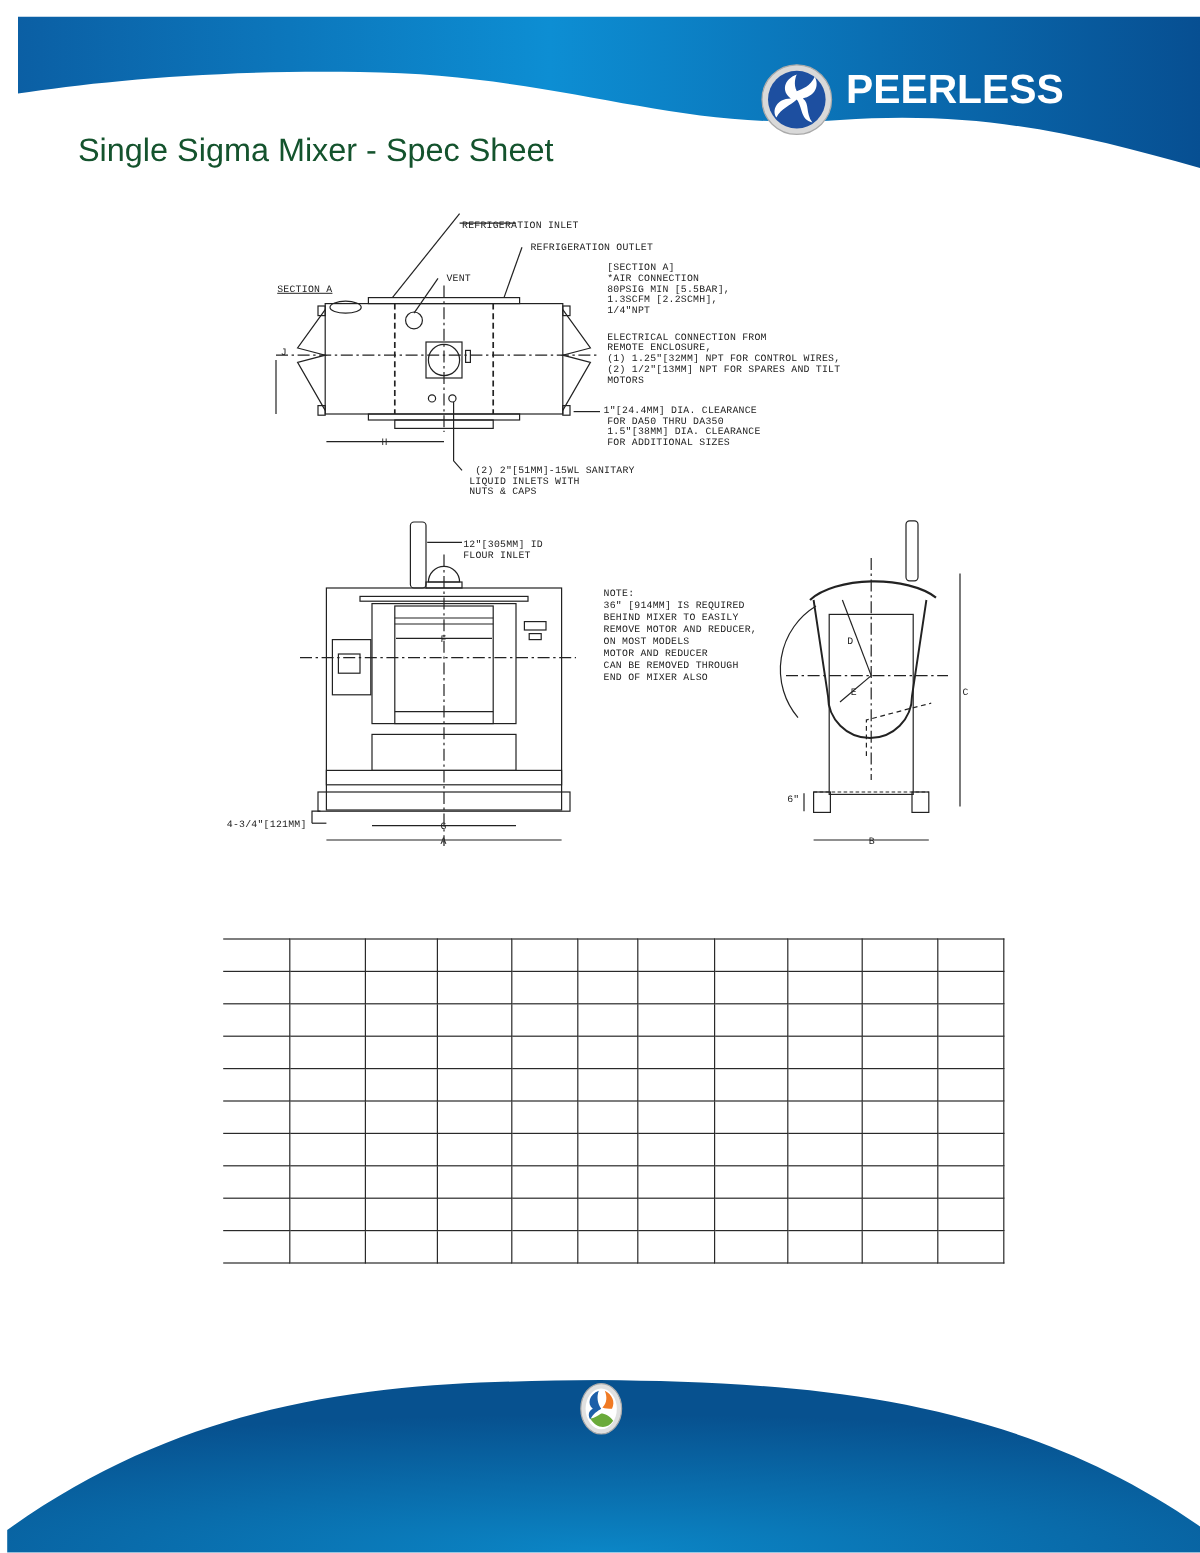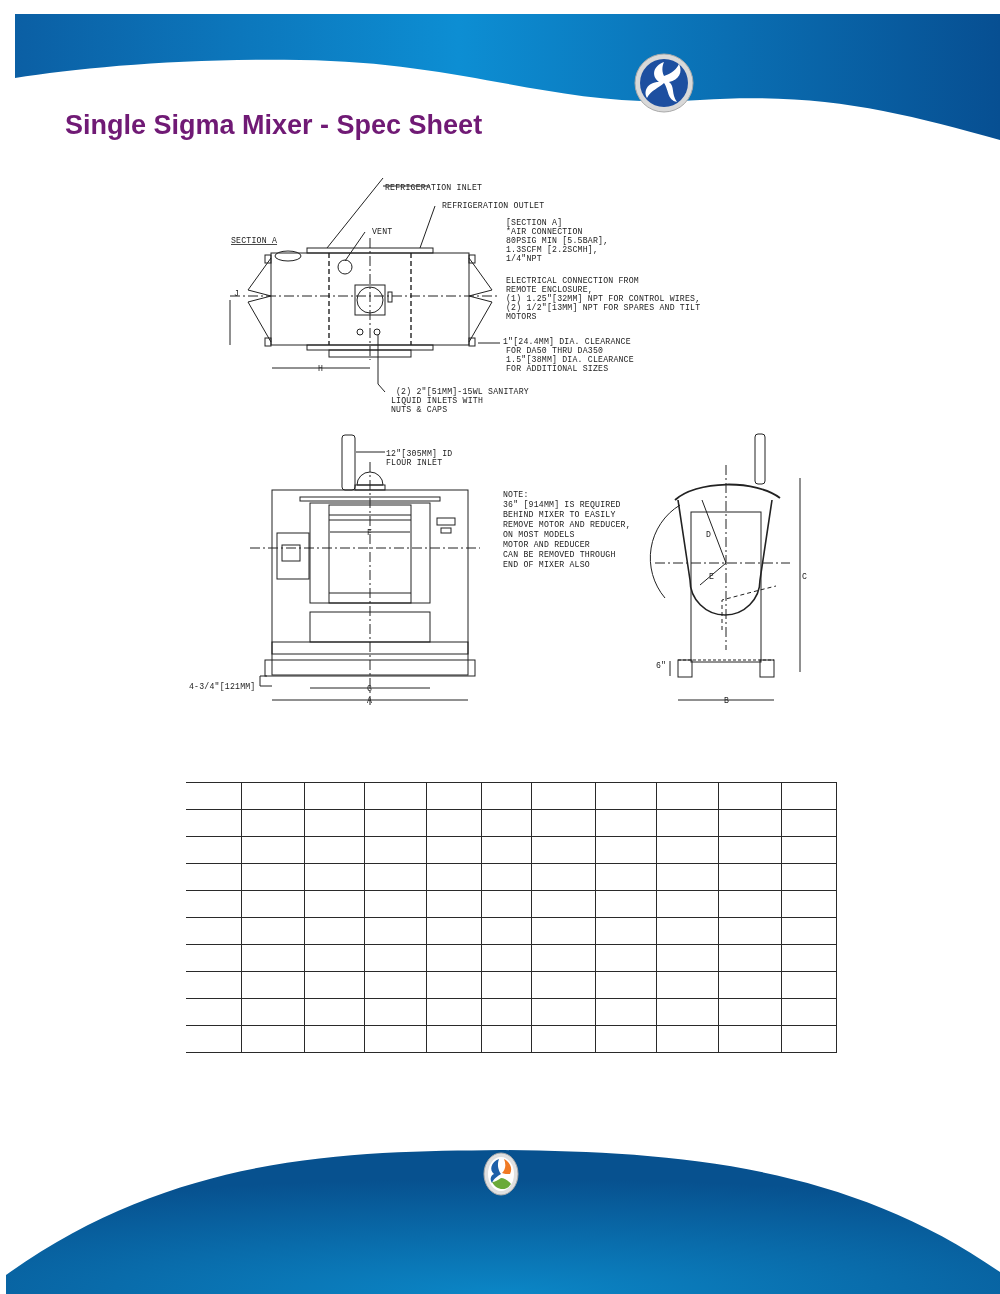--- a/index.html
+++ b/index.html
@@ -2,21 +2,21 @@
 <html><head>
 <meta charset="utf-8">
 <style>
   html, body { margin: 0; padding: 0; background: #ffffff; }
   body { width: 1000px; height: 1294px; position: relative; overflow: hidden; font-family: "Liberation Sans", sans-serif; }
   .header-band { position: absolute; left: 0; top: 0; width: 1000px; height: 220px; }
   .footer-band { position: absolute; left: 0; top: 1130px; width: 1000px; height: 164px; }
   .logo { position: absolute; left: 633px; top: 52px; width: 280px; height: 60px; }
   .logo-word { position: absolute; left: 72px; top: 4px; font-family: "Liberation Sans", sans-serif; font-weight: bold; font-size: 34px; color: #ffffff; letter-spacing: 0px; }
   .logo-sub { position: absolute; left: 146px; top: 43px; font-family: Liberation Serif, serif; font-weight: bold; font-size: 10px; color: #ffffff; letter-spacing: 8px; margin-top: 28px; }
-  .title { position: absolute; left: 65px; top: 108px; color: #701a75; font-family: "Liberation Sans", sans-serif; font-weight: bold; font-size: 27px; line-height: 34px; }
+  .title { position: absolute; left: 65px; top: 108px; color: #14532d; font-family: "Liberation Sans", sans-serif; font-weight: normal; font-size: 27px; line-height: 34px; }
   .drawing { position: absolute; left: 0; top: 0; width: 1000px; height: 1294px; pointer-events: none; }
   .cad { font-family: "Liberation Mono", monospace; font-size: 8.2px; fill: #222; letter-spacing: 0.2px; }
   .spec-table { position: absolute; left: 186px; top: 782px; border-collapse: collapse; }
   .spec-table td { border: 1.4px solid #2a2a2a; height: 26px; padding: 0; }
   .spec-table tr td:first-child { border-left: none; }
   .footer-logo { position: absolute; left: 482px; top: 1152px; width: 38px; height: 44px; }
 </style>
 </head>
 <body>
 
@@ -30,20 +30,21 @@
   </defs>
   <path d="M15,14 L1000,14 L1000,140 C900,112 820,92 700,100 C560,110 470,62 300,60 C180,58 80,68 15,78 Z" fill="url(#hg)"></path>
 </svg>
 
 <div class="logo">
   <svg width="62" height="62" viewBox="0 0 62 62" style="position:absolute;left:0;top:0;">
     <circle cx="31" cy="31" r="29" fill="#d9d9d9" stroke="#aaa" stroke-width="1"></circle>
     <circle cx="31" cy="31" r="24" fill="#1d4fa0"></circle>
     <path d="M31,10 C20,14 18,24 26,30 C14,30 10,40 14,46 C18,38 26,36 31,31 C36,38 34,48 44,50 C38,42 42,34 36,30 C46,28 50,20 46,12 C42,20 36,22 31,24 C28,18 30,12 31,10 Z" fill="#ffffff"></path>
   </svg>
+  <span class="logo-word">PEERLESS</span>
   <span class="logo-sub">MIXING</span>
 </div>
 
 <div class="title">
   <div>Single Sigma Mixer - Spec Sheet</div>
 </div>
 
 <svg class="drawing" viewBox="0 0 1000 1294">
   <g stroke="#222" fill="none" stroke-width="1">
 

